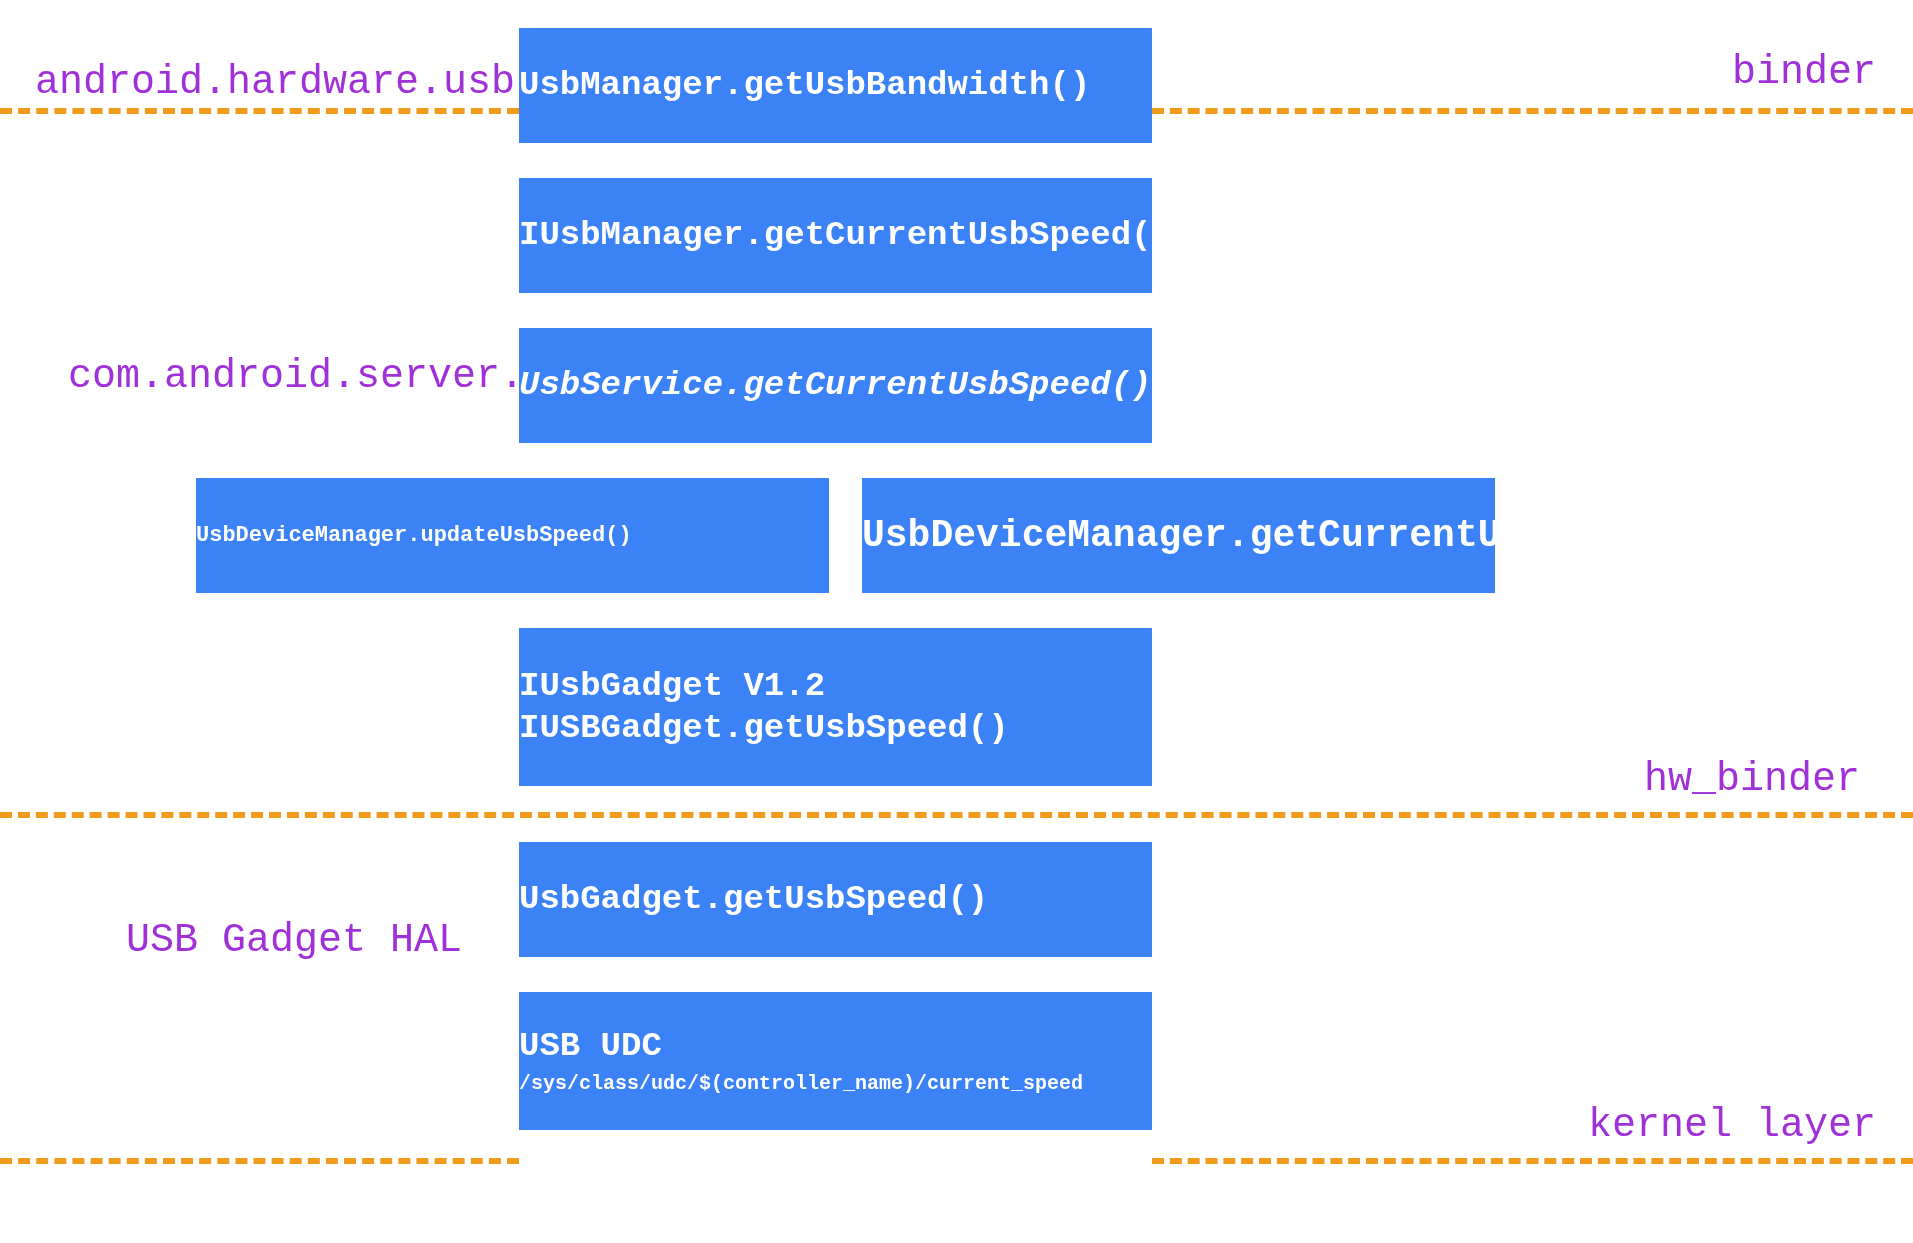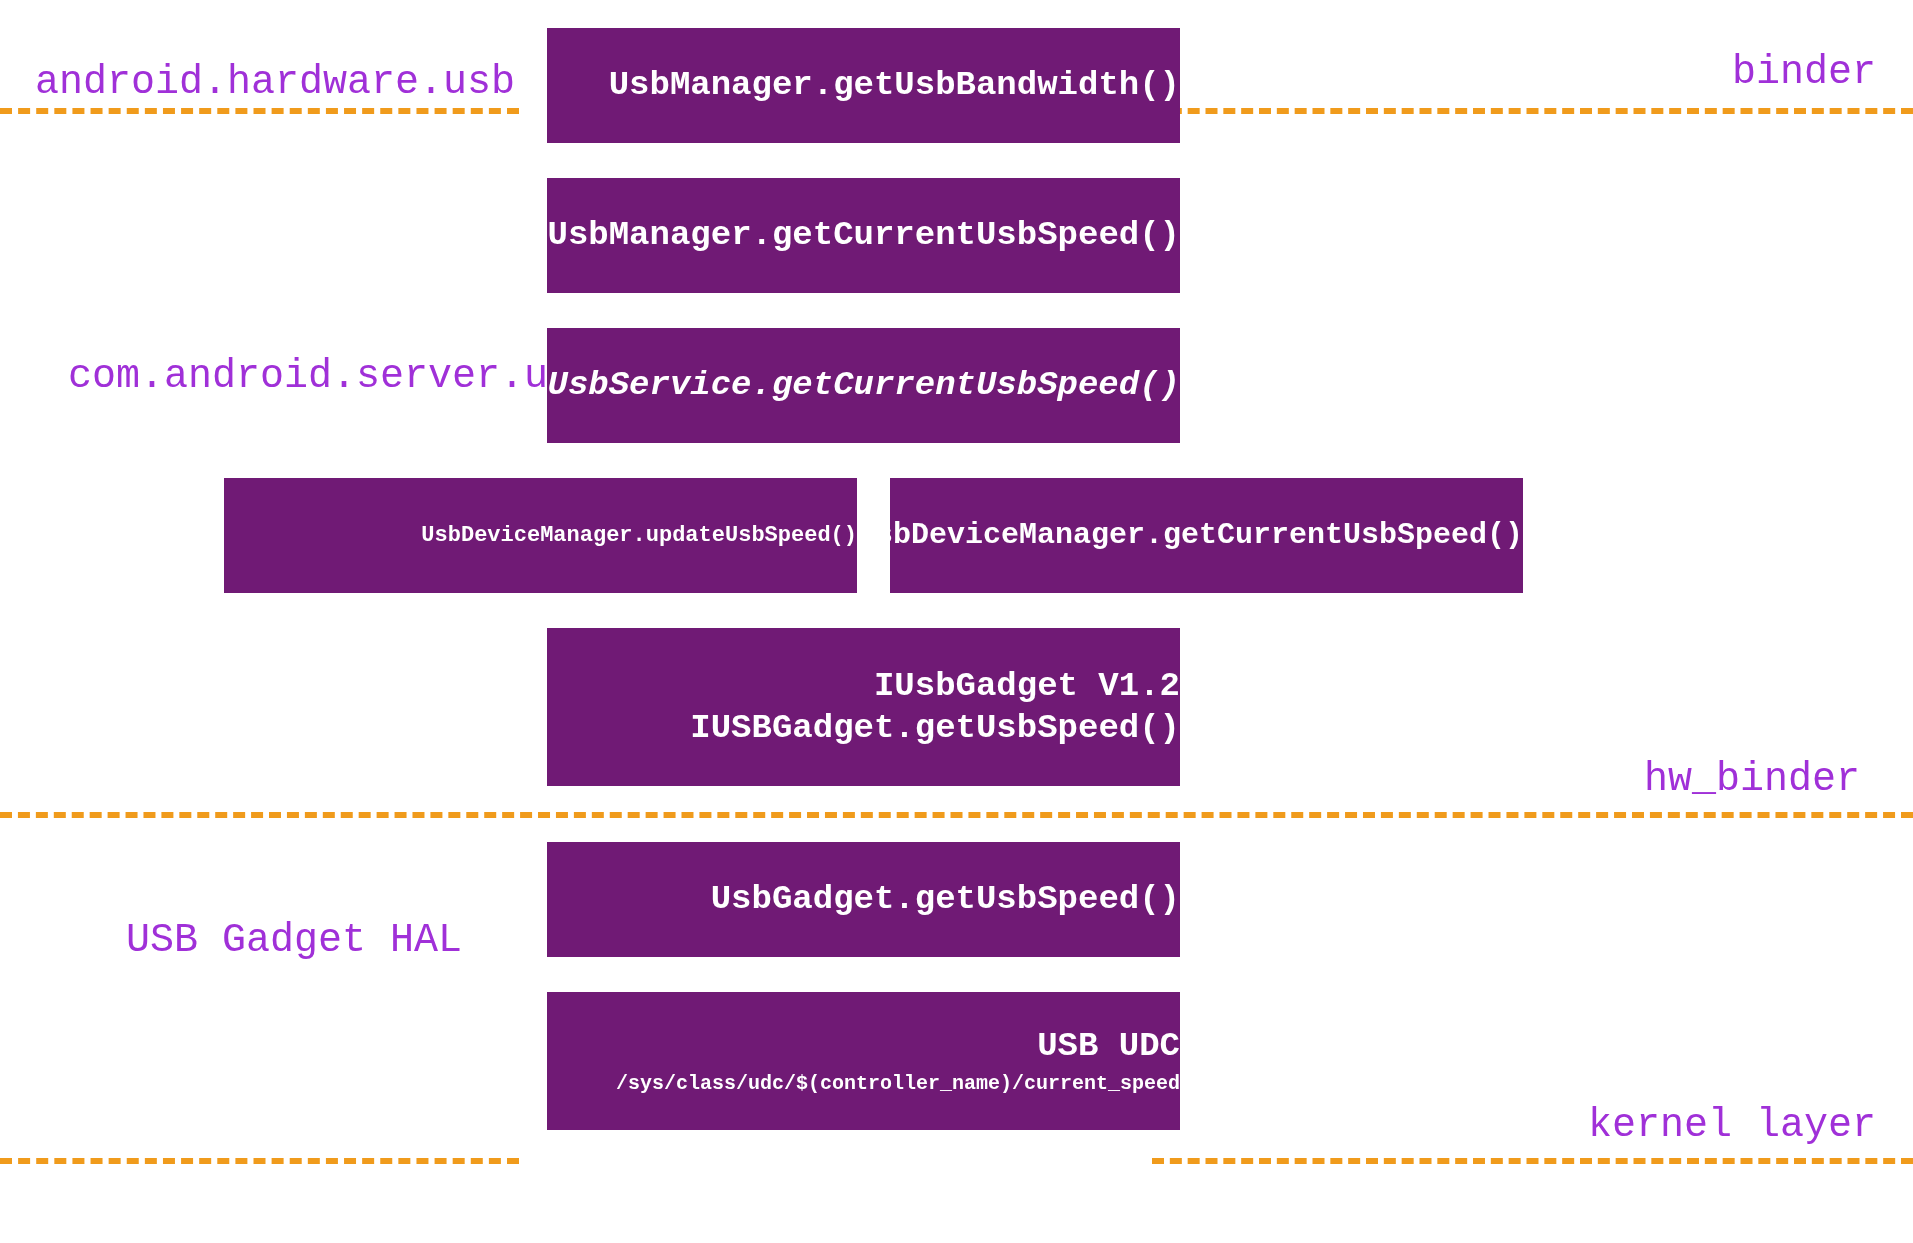--- a/index.html
+++ b/index.html
@@ -12,29 +12,28 @@
     overflow: hidden;
   }
   .canvas {
     position: relative;
     width: 1913px;
     height: 1243px;
     border-radius: 25px;
   }
   .box {
     position: absolute;
-    background: #701a75;
+    background: #3b82f6;
     color: #fff;
     display: flex;
     flex-direction: column;
-    align-items: flex-end;
+    align-items: flex-start;
     justify-content: center;
     text-align: center;
     font-weight: 700;
-    margin-left: 28px;
   }
   .box .big { font-size: 34px; line-height: 1.25; }
   .box .small { font-size: 20px; line-height: 1.3; margin-top: 4px; }
   .label {
     position: absolute;
     color: #a030d8;
     font-size: 40px;
     white-space: nowrap;
   }
   .dash {
@@ -73,21 +72,21 @@
 
   <div class="box" style="left:519px; top:328px; width:633px; height:115px;font-style:italic;">
     <div class="big">UsbService.getCurrentUsbSpeed()</div>
   </div>
 
   <div class="box" style="left:196px; top:478px; width:633px; height:115px;">
     <div class="big" style="font-size:22px;">UsbDeviceManager.updateUsbSpeed()</div>
   </div>
 
   <div class="box" style="left:862px; top:478px; width:633px; height:115px;">
-    <div class="big" style="font-size:30px;">UsbDeviceManager.getCurrentUsbSpeed()</div>
+    <div class="big" style="font-size:38px;">UsbDeviceManager.getCurrentUsbSpeed()</div>
   </div>
 
   <div class="box" style="left:519px; top:628px; width:633px; height:158px;">
     <div class="big">IUsbGadget V1.2</div>
     <div class="big">IUSBGadget.getUsbSpeed()</div>
   </div>
 
   <div class="box" style="left:519px; top:842px; width:633px; height:115px;">
     <div class="big">UsbGadget.getUsbSpeed()</div>
   </div>

